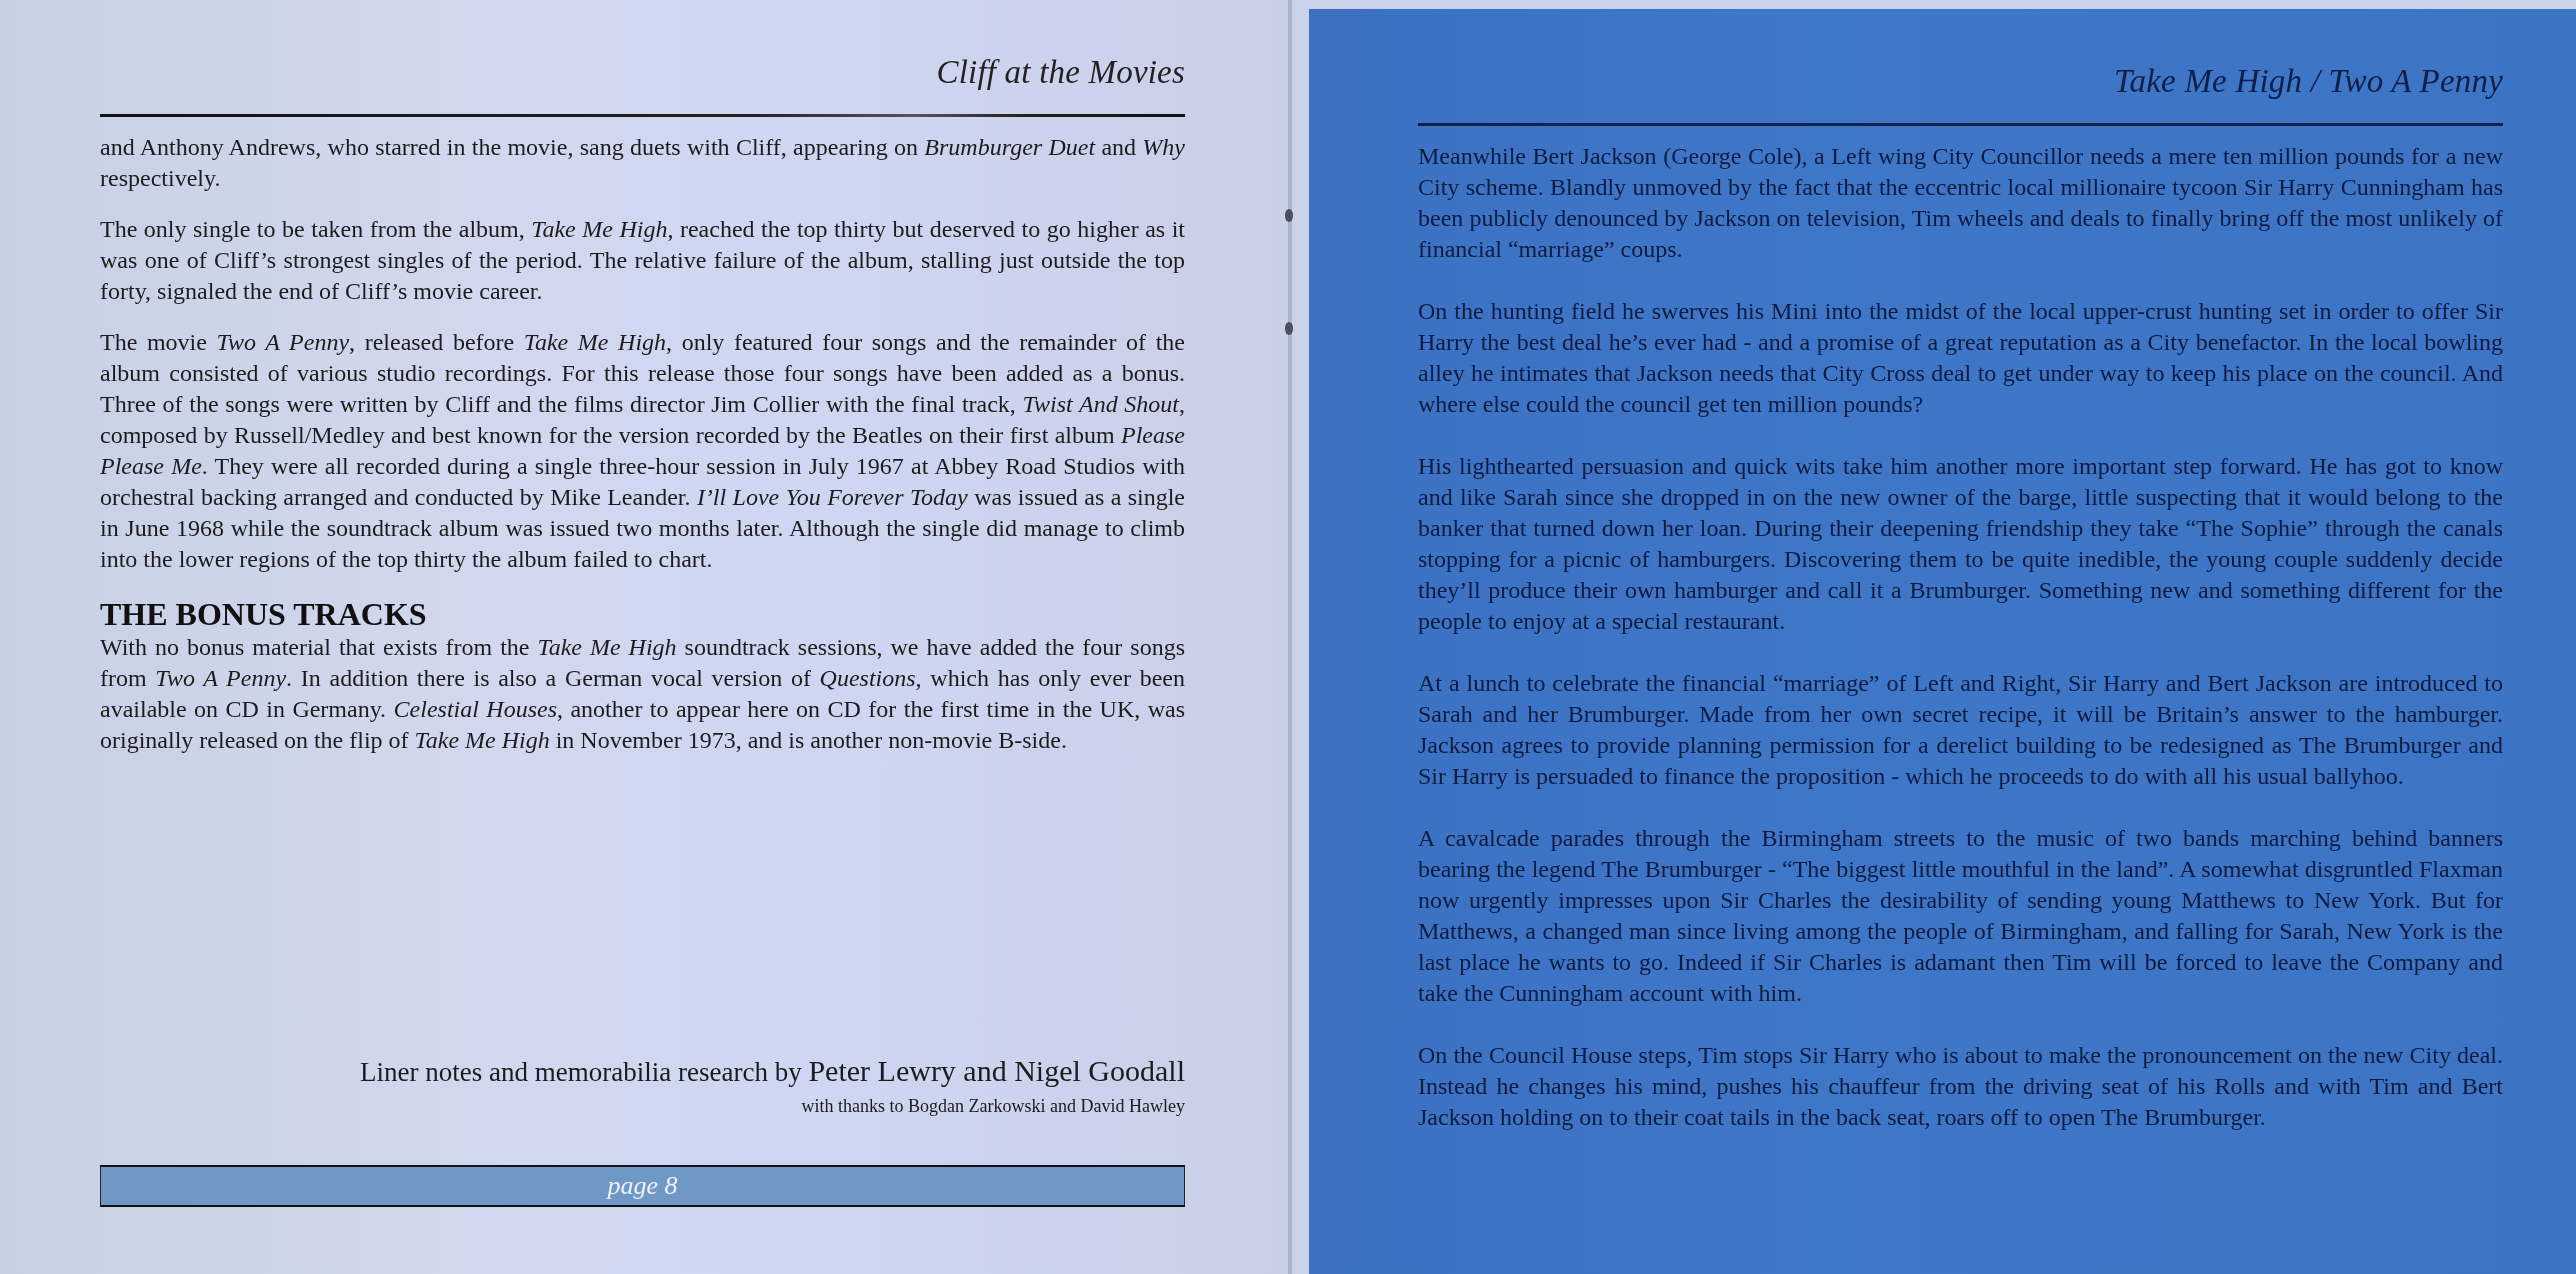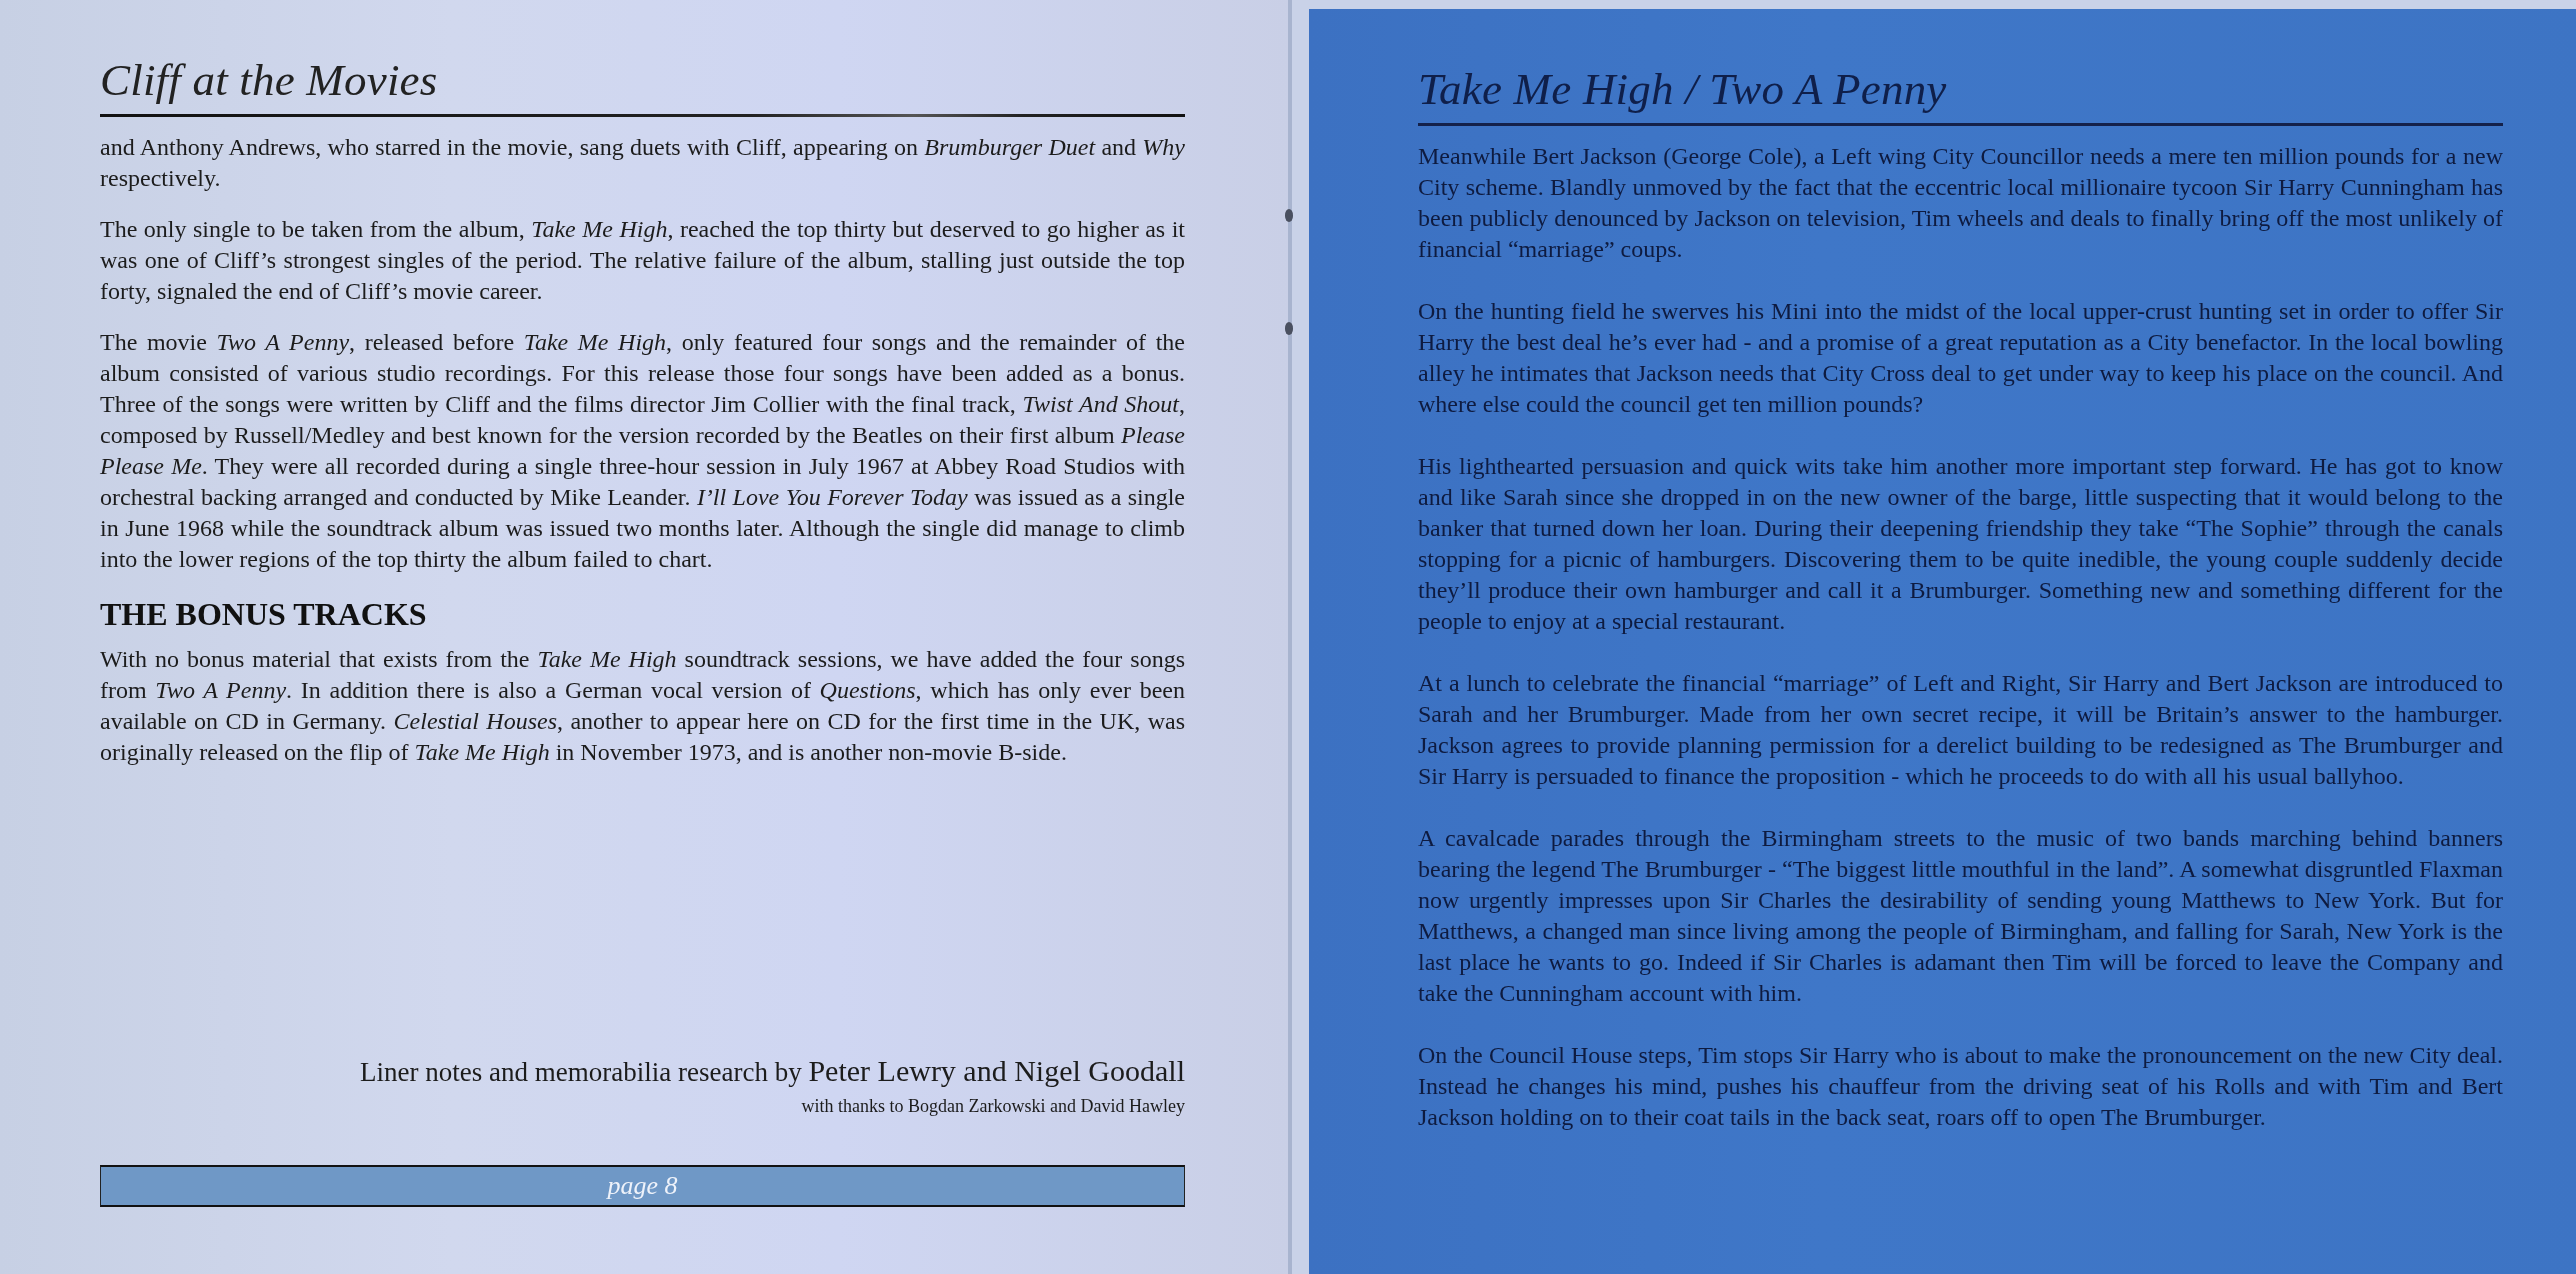--- a/index.html
+++ b/index.html
@@ -7,34 +7,34 @@
   .page { position:absolute; top:0; height:1275px; box-sizing:border-box; }
   .page-left { left:0; width:1291px;
     background: linear-gradient(90deg, #c7d0e4 0%, #d1d8ee 35%, #cfd6f2 65%, #c9cfe6 100%);
   }
   .page-right { left:1309px; width:1285px;
     background: linear-gradient(90deg, #3c71c2 0%, #3f77c8 40%, #3d74c4 100%);
     margin-top: 9px;
   }
   .spine { position:absolute; left:1288px; top:0; width:3.6px; height:1275px; background:#a8b4cf; }
   .staple { position:absolute; left:1285px; width:8.2px; height:12.7px; border-radius:50%; background:#4a5060; }
-  .header-title { position:absolute; text-align:left; font-style:italic; font-size:45px; letter-spacing:0.2px; }
+  .header-title { position:absolute; text-align:right; font-style:italic; font-size:33px; letter-spacing:0.2px; }
   .page-left .header-title { left:100px; width:1085px; top:54px; color:#222; }
   .page-right .header-title { left:109px; width:1085px; top:54px; color:#0f1f4a; }
   .rule { position:absolute; height:2.7px; }
   .page-left .rule { left:100px; width:1085px; top:114px; background:linear-gradient(90deg,#111 0%,#222 60%,#555 75%,#222 85%,#111 100%); }
   .page-right .rule { left:109px; width:1085px; top:114px; background:#14214a; }
   .body { position:absolute; font-size:24px; line-height:31px; text-align:justify; }
   .page-left .body { left:100px; width:1085px; top:132px; color:#1c1c1c; }
   .page-right .body { left:109px; width:1085px; top:132px; color:#0e1b40; }
   .body p { margin:0 0 20px 0; }
   .page-right .body p { margin:0 0 31px 0; }
   .body i { font-style:italic; }
   .section-heading { font-weight:bold; font-size:32px; line-height:36px; margin:21px 0 0 0; color:#111; }
-  .section-heading + p { margin-top:12px; }
+  .section-heading + p { margin-top:0; }
   .credits { position:absolute; left:100px; width:1085px; top:1053px; text-align:right; color:#1c1c1c; }
   .credits .main { font-size:27px; line-height:36px; }
   .credits .main .names { font-size:30px; }
   .credits .thanks { font-size:18px; line-height:29px; margin-top:1.8px; }
   .page-bar { position:absolute; top:1165px; height:42px; box-sizing:border-box; border-top:2.7px solid #111; border-bottom:2.7px solid #111; border-left:1.8px solid #222; border-right:1.8px solid #222; display:flex; align-items:center; justify-content:center; }
   .page-left .page-bar { left:100px; width:1085px; background:#6f98c6; }
   .page-right .page-bar { left:109px; width:1085px; background:#6d95c9; border-color:#0e1b40; }
   .page-bar span { font-style:italic; font-size:26px; color:#eef2fa; }
 </style>
 </head>

